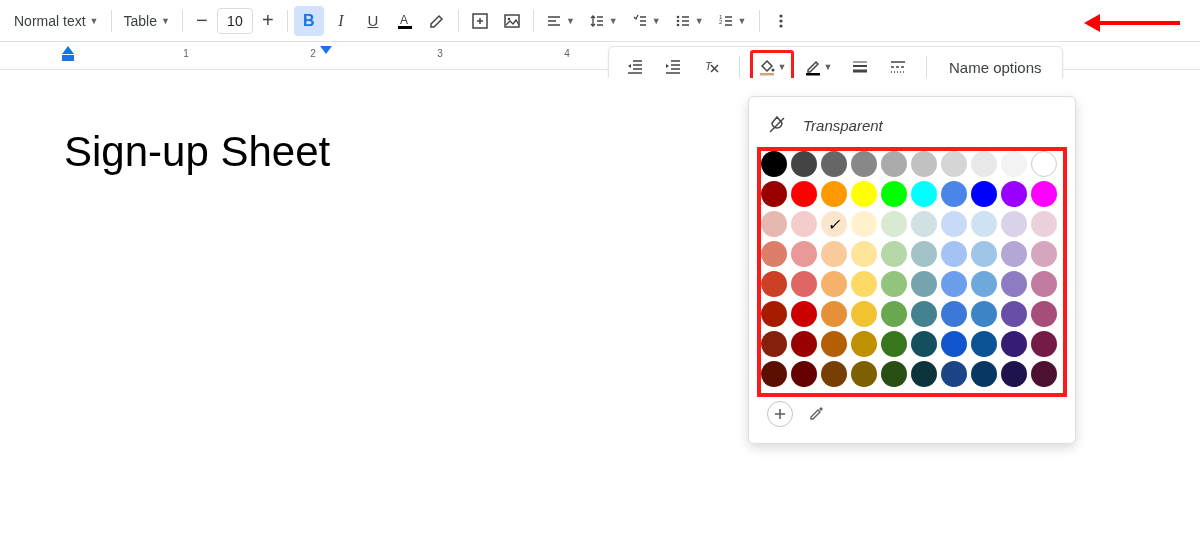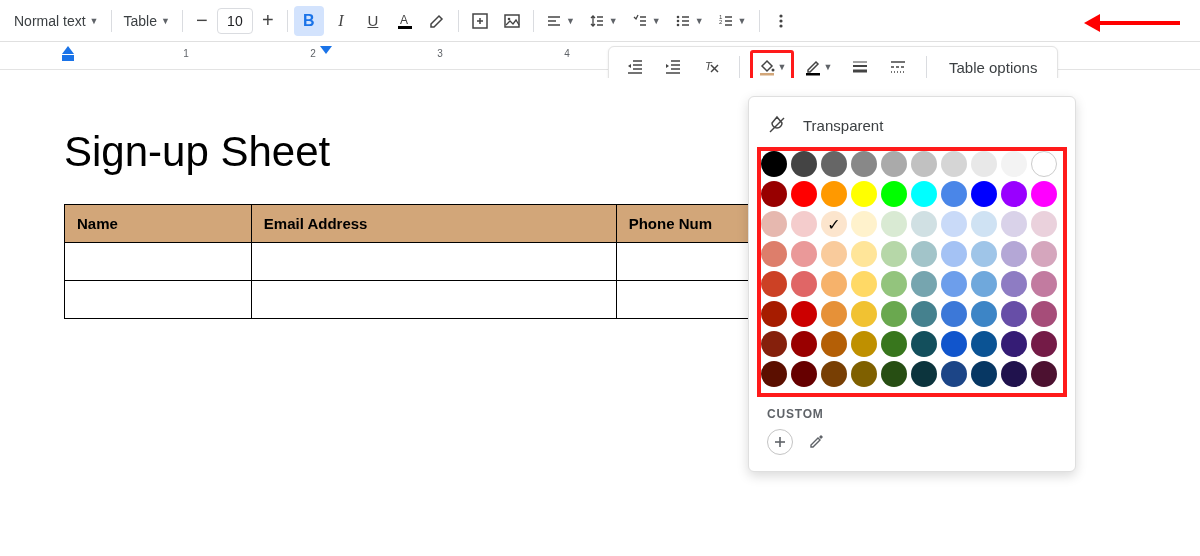--- a/index.html
+++ b/index.html
@@ -34,21 +34,21 @@
 
   
   .doc { position: absolute; top: 78px; left: 0; right: 0; bottom: 0; background: #fff; padding-top: 50px; }
   .doc-inner { margin-left: 64px; width: 860px; }
   .doc-title { font-size: 42px; font-weight: 400; color: #000; margin-bottom: 28px; }
   .sheet-table { border-collapse: collapse; width: 100%; }
   .sheet-table th { background: #d2a679; text-align: left; padding: 10px 12px; font-size: 15px; font-weight: 700; border: 1.5px solid #000; }
   .sheet-table td { height: 38px; border: 1.5px solid #000; }
 
   
-  .popup { position: absolute; top: 96px; left: 748px; width: 328px; background: #fff; border: 1px solid #dfdfdf; border-radius: 6px; box-shadow: 0 4px 12px rgba(0,0,0,0.15); padding: 10px 0 14px 0; }
+  .popup { position: absolute; top: 96px; left: 748px; width: 328px; background: #fff; border: 1px solid #dfdfdf; border-radius: 6px; box-shadow: 0 4px 12px rgba(0,0,0,0.15); padding: 10px 0 14px 0; font-style: italic; }
   .popup-row { display: flex; align-items: center; padding: 8px 18px; gap: 16px; font-size: 15px; color: #3c4043; cursor: pointer; }
   .color-grid { padding: 8px 12px; position: relative; }
   .grid-row { display: flex; gap: 4px; margin-bottom: 4px; }
   .swatch { width: 26px; height: 26px; border-radius: 50%; cursor: pointer; display:flex; align-items:center; justify-content:center; font-size:16px; color:#000; }
   .swatch.bordered { border: 1px solid #ccc; }
   .grid-highlight { position: absolute; inset: 4px 8px 2px 8px; border: 4px solid #ff1a1a; pointer-events: none; }
   .custom-label { padding: 8px 18px 6px 18px; font-size: 12px; letter-spacing: 0.8px; color: #5f6368; font-weight: 600; }
   .custom-row { display: flex; gap: 10px; padding: 2px 18px; }
   .custom-btn { width: 26px; height: 26px; border-radius: 50%; border: 1px solid #c4c4c4; display:flex; align-items:center; justify-content:center; cursor:pointer; color:#5f6368; font-size:16px; }
 
@@ -237,48 +237,27 @@
   </div>
   <div class="tt-btn">
     <svg width="18" height="18" viewBox="0 0 18 18">
         <line x1="2" y1="4" x2="16" y2="4" stroke="#444" stroke-width="1.5"></line>
         <line x1="2" y1="9" x2="16" y2="9" stroke="#444" stroke-width="1.5" stroke-dasharray="3 2"></line>
         <line x1="2" y1="14" x2="16" y2="14" stroke="#444" stroke-width="1.5" stroke-dasharray="1 2"></line>
       </svg>
   </div>
   <div class="tt-divider"></div>
   <div class="table-options">
-    <span>Table options</span>
+    <span>Name options</span>
   </div>
 </div>
 
 <div class="doc">
   <div class="doc-inner">
     <div class="doc-title">Sign-up Sheet</div>
-    <table class="sheet-table">
-      <thead>
-        <tr>
-          <th>Name</th>
-          <th>Email Address</th>
-          <th>Phone Num</th>
-        </tr>
-      </thead>
-      <tbody>
-        <tr>
-            <td></td>
-            <td></td>
-            <td></td>
-          </tr>
-        <tr>
-            <td></td>
-            <td></td>
-            <td></td>
-          </tr>
-      </tbody>
-    </table>
   </div>
 </div>
 
 <div class="popup">
   <div class="popup-row">
     <svg width="20" height="20" viewBox="0 0 20 20">
         <path d="M10 2 L15 8 A5 5 0 1 1 5 8 Z" fill="none" stroke="#444" stroke-width="1.5"></path>
         <line x1="3" y1="17" x2="17" y2="3" stroke="#444" stroke-width="1.5"></line>
       </svg>
     <span>Transparent</span>
@@ -376,21 +355,20 @@
         <div class="swatch" style="background: rgb(127, 96, 0);"></div>
         <div class="swatch" style="background: rgb(39, 78, 19);"></div>
         <div class="swatch" style="background: rgb(12, 52, 61);"></div>
         <div class="swatch" style="background: rgb(28, 69, 135);"></div>
         <div class="swatch" style="background: rgb(7, 55, 99);"></div>
         <div class="swatch" style="background: rgb(32, 18, 77);"></div>
         <div class="swatch" style="background: rgb(76, 17, 48);"></div>
       </div>
       <div class="grid-highlight"></div>
     </div>
-  <div class="custom-label">CUSTOM</div>
   <div class="custom-row">
     <div class="custom-btn">
       <svg width="14" height="14" viewBox="0 0 14 14">
           <line x1="7" y1="2" x2="7" y2="12" stroke="#5f6368" stroke-width="1.6"></line>
           <line x1="2" y1="7" x2="12" y2="7" stroke="#5f6368" stroke-width="1.6"></line>
         </svg>
     </div>
     <div class="custom-btn" style="border:none">
       <svg width="18" height="18" viewBox="0 0 18 18">
           <path d="M4 14 L4 12 L11 5 L13 7 L6 14 Z" fill="none" stroke="#5f6368" stroke-width="1.4"></path>

